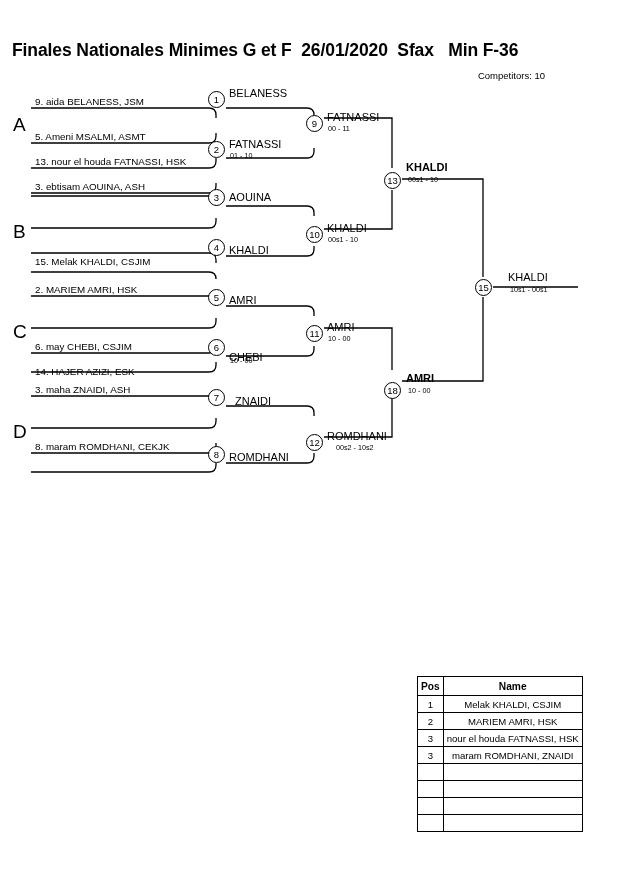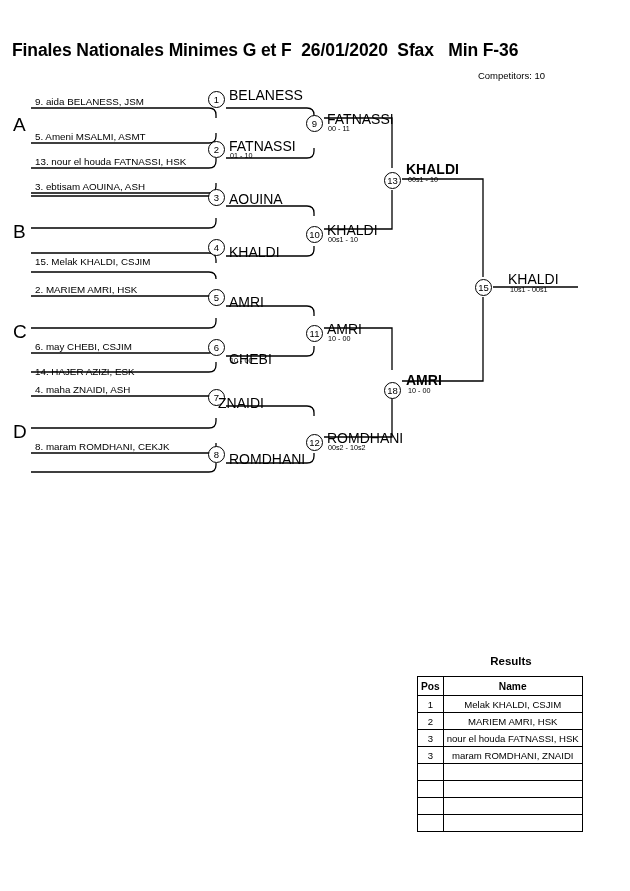--- a/index.html
+++ b/index.html
@@ -71,21 +71,21 @@
     border-radius: 50%;
     background: #fff;
     font-size: 9.5px;
     line-height: 15px;
     text-align: center;
     box-sizing: border-box;
   }
 
   
   .winner {
-    font-size: 14px;
+    font-size: 11px;
     white-space: pre;
     line-height: 1;
   }
   .winner.bold { font-weight: bold; }
   .score {
     font-size: 7.2px;
     white-space: pre;
     line-height: 1;
   }
 
@@ -193,21 +193,21 @@
   <div class="abs group-letter" style="left:13px; top:422px;">D</div>
 
   <div class="abs entrant" style="left:35px; top:97px;">9. aida BELANESS, JSM</div>
   <div class="abs entrant" style="left:35px; top:132px;">5. Ameni MSALMI, ASMT</div>
   <div class="abs entrant" style="left:35px; top:157px;">13. nour el houda FATNASSI, HSK</div>
   <div class="abs entrant" style="left:35px; top:182px;">3. ebtisam AOUINA, ASH</div>
   <div class="abs entrant" style="left:35px; top:257px;">15. Melak KHALDI, CSJIM</div>
   <div class="abs entrant" style="left:35px; top:285px;">2. MARIEM AMRI, HSK</div>
   <div class="abs entrant" style="left:35px; top:342px;">6. may CHEBI, CSJIM</div>
   <div class="abs entrant" style="left:35px; top:367px;">14. HAJER AZIZI, ESK</div>
-  <div class="abs entrant" style="left:35px; top:385px;">4. maha ZNAIDI, ASH</div>
+  <div class="abs entrant" style="left:35px; top:385px;">3. maha ZNAIDI, ASH</div>
   <div class="abs entrant" style="left:35px; top:442px;">8. maram ROMDHANI, CEKJK</div>
 
   <div class="abs match-num" style="left:208px; top:91px;">1</div>
   <div class="abs match-num" style="left:208px; top:141px;">2</div>
   <div class="abs match-num" style="left:208px; top:189px;">3</div>
   <div class="abs match-num" style="left:208px; top:239px;">4</div>
   <div class="abs match-num" style="left:208px; top:289px;">5</div>
   <div class="abs match-num" style="left:208px; top:339px;">6</div>
   <div class="abs match-num" style="left:208px; top:389px;">7</div>
   <div class="abs match-num" style="left:208px; top:446px;">8</div>
@@ -233,48 +233,47 @@
 
   <div class="abs winner" style="left:229px; top:245px;">KHALDI</div>
   <div class="abs score" style="left:230px; top:257px;"></div>
 
   <div class="abs winner" style="left:229px; top:295px;">AMRI</div>
   <div class="abs score" style="left:230px; top:307px;"></div>
 
   <div class="abs winner" style="left:229px; top:352px;">CHEBI</div>
   <div class="abs score" style="left:230px; top:357px;">10 - 00</div>
 
-  <div class="abs winner" style="left:218px; top:396px;">ZNAIDI</div>
+  <div class="abs winner" style="left:235px; top:396px;">ZNAIDI</div>
   <div class="abs score" style="left:230px; top:408px;"></div>
 
   <div class="abs winner" style="left:229px; top:452px;">ROMDHANI</div>
   <div class="abs score" style="left:230px; top:464px;"></div>
 
   <div class="abs winner" style="left:327px; top:112px;">FATNASSI</div>
   <div class="abs score" style="left:328px; top:125px;">00 - 11</div>
 
   <div class="abs winner" style="left:327px; top:223px;">KHALDI</div>
   <div class="abs score" style="left:328px; top:236px;">00s1 - 10</div>
 
   <div class="abs winner" style="left:327px; top:322px;">AMRI</div>
   <div class="abs score" style="left:328px; top:335px;">10 - 00</div>
 
   <div class="abs winner" style="left:327px; top:431px;">ROMDHANI</div>
-  <div class="abs score" style="left:328px; top:444px;">00s2 - 10s2</div>
+  <div class="abs score" style="left:336px; top:444px;">00s2 - 10s2</div>
 
   <div class="abs winner bold" style="left:406px; top:162px;">KHALDI</div>
   <div class="abs score" style="left:408px; top:176px;">00s1 - 10</div>
 
   <div class="abs winner bold" style="left:406px; top:373px;">AMRI</div>
   <div class="abs score" style="left:408px; top:387px;">10 - 00</div>
 
   <div class="abs winner" style="left:508px; top:272px;">KHALDI</div>
   <div class="abs score" style="left:510px; top:286px;">10s1 - 00s1</div>
 
-  <div class="abs results-title">Results</div>
 
   <table class="abs results-table">
     <thead>
       <tr>
         <th class="col-pos">Pos</th>
         <th class="col-name">Name</th>
       </tr>
     </thead>
     <tbody>
       <tr>

